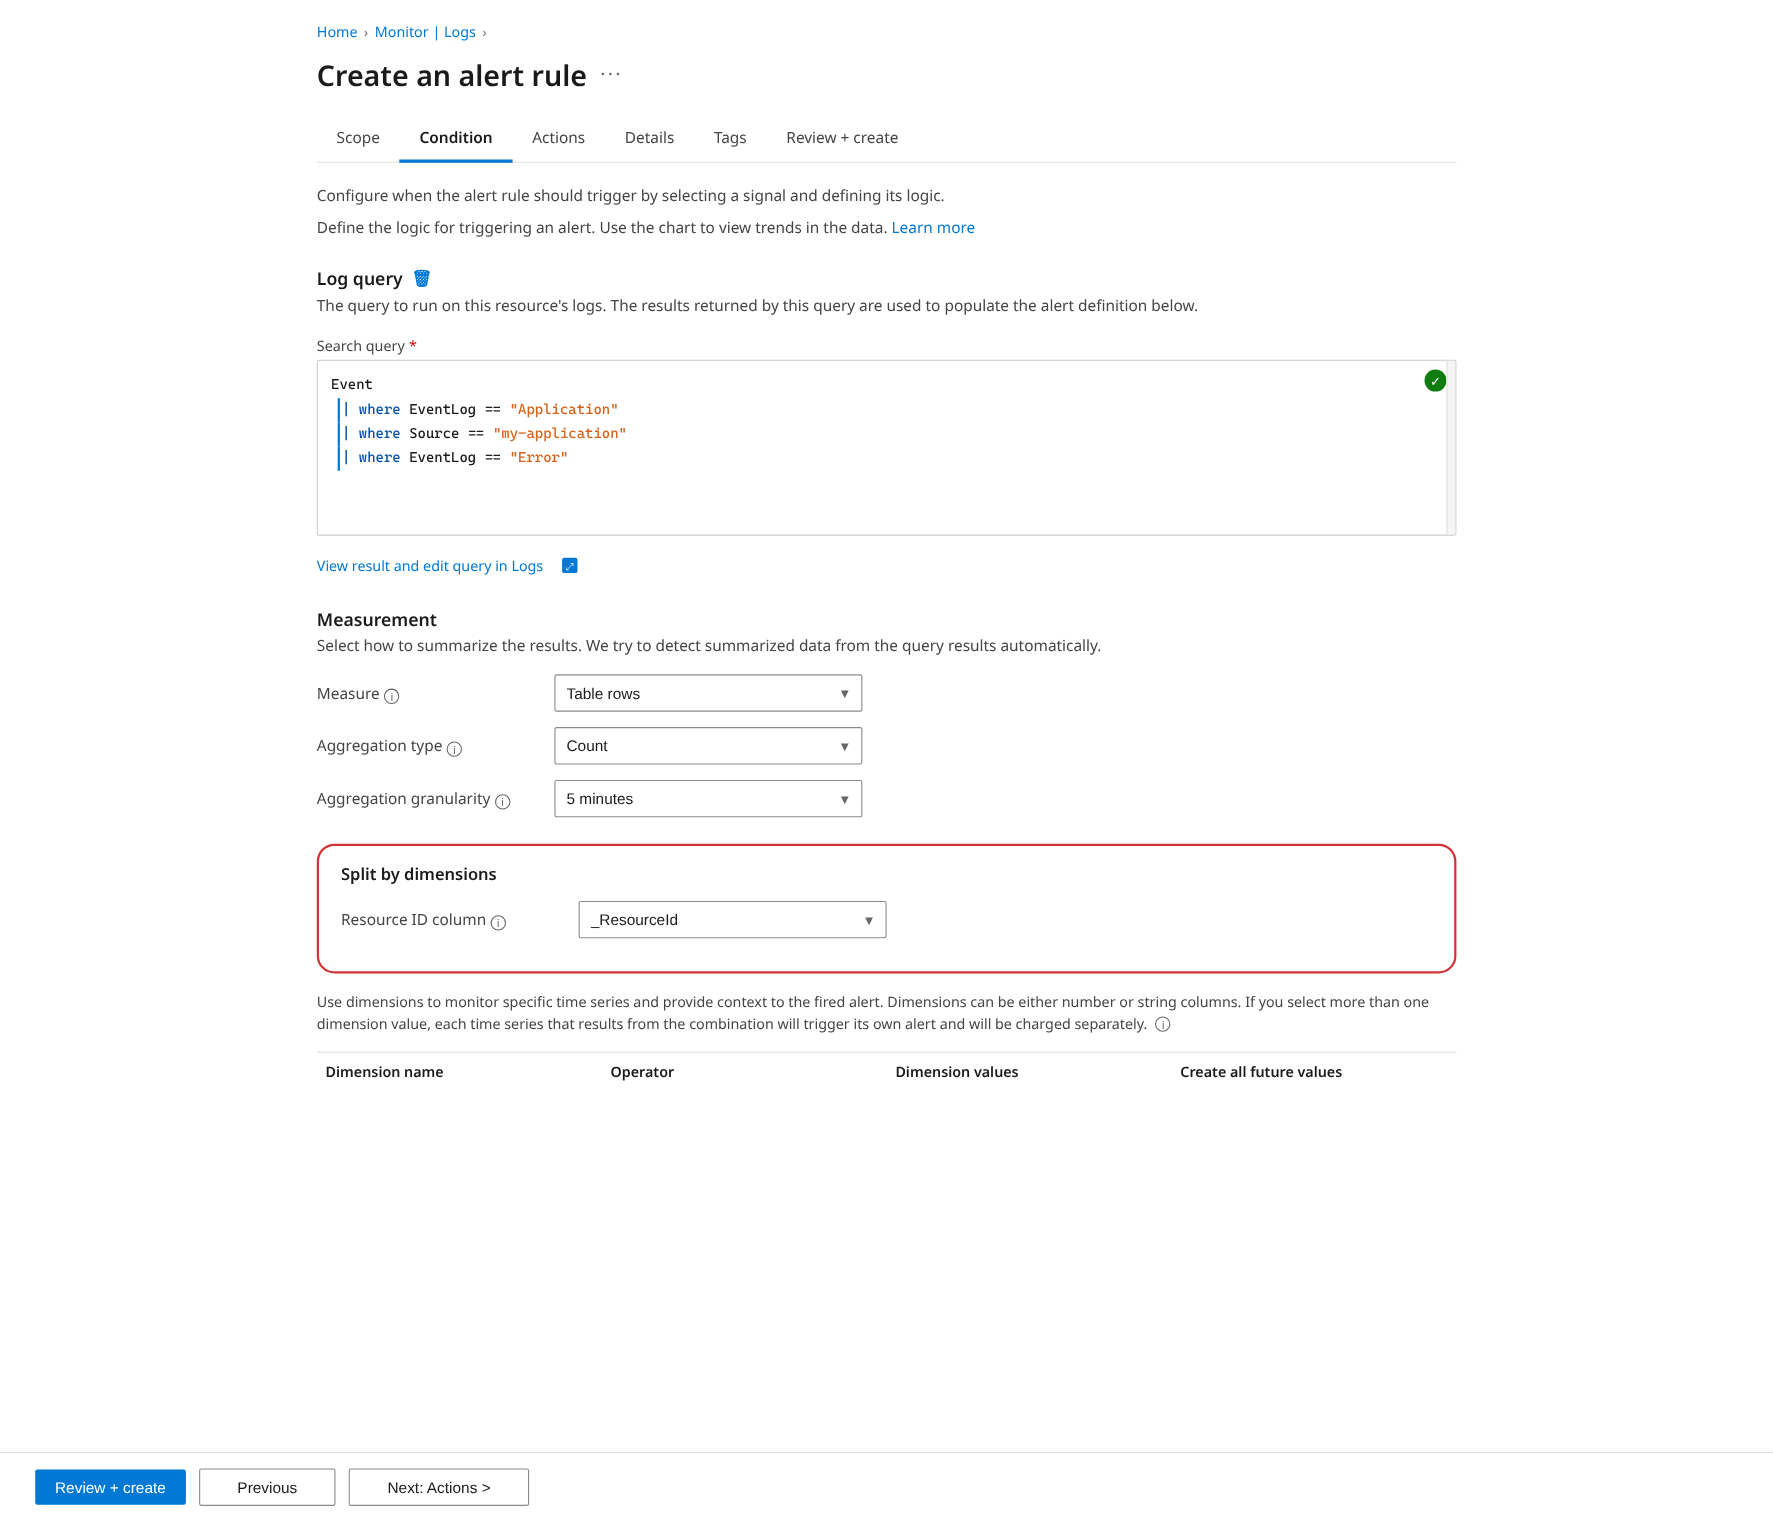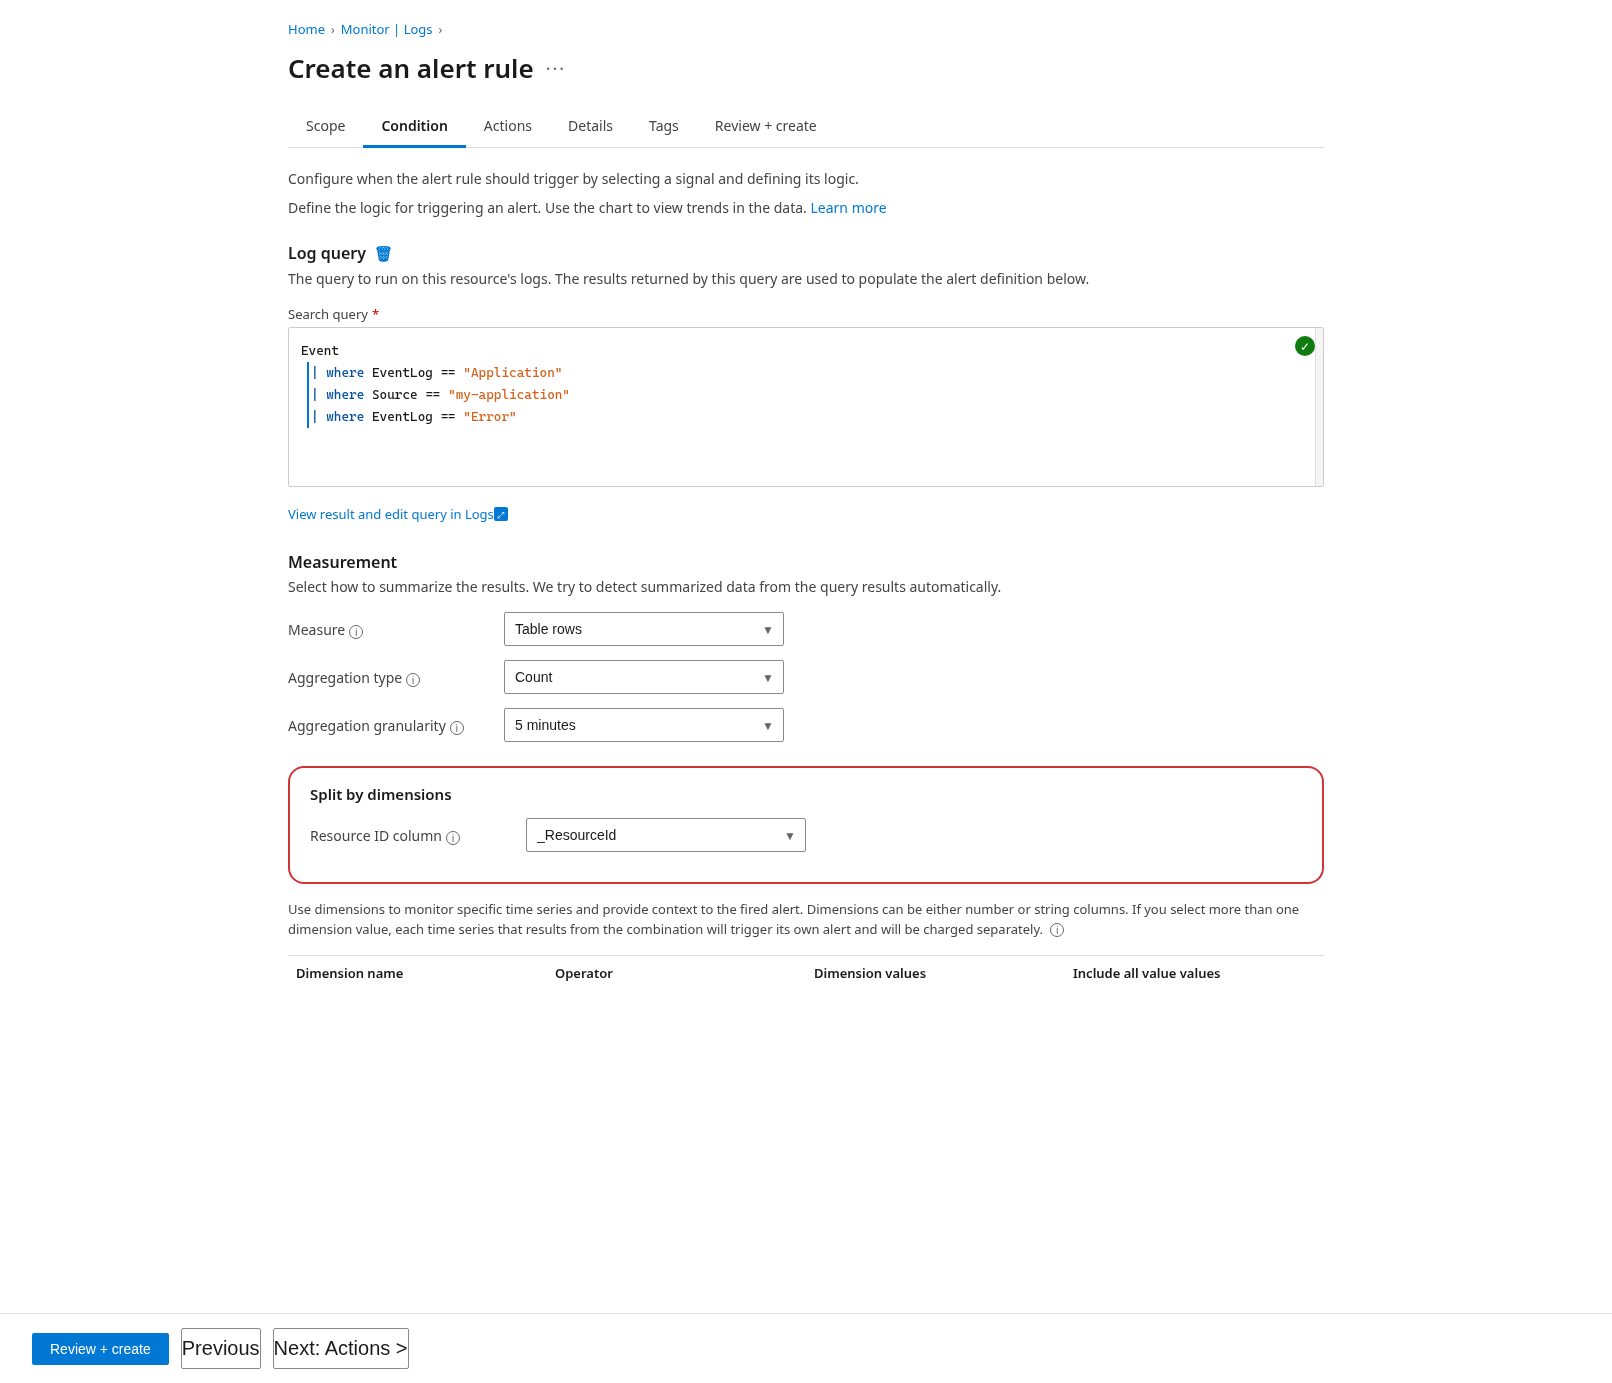--- a/index.html
+++ b/index.html
@@ -140,21 +140,21 @@
       background: #f5f5f5;
       border-left: 1px solid #e0e0e0;
     }
     .view-link {
       color: #0078d4;
       text-decoration: none;
       font-size: 13px;
       margin-top: 8px;
       display: inline-flex;
       align-items: center;
-      gap: 0;
+      gap: 17px;
       cursor: pointer;
       justify-content: space-between;
     }
     .external-icon {
       display: inline-block;
       width: 14px;
       height: 14px;
       background: #0078d4;
       border-radius: 2px;
       position: relative;
@@ -261,23 +261,23 @@
       padding: 8px 18px;
       border-radius: 2px;
       font-size: 14px;
       font-weight: 500;
       cursor: pointer;
     }
     .btn-secondary {
       background: #fff;
       color: #1a1a1a;
       border: 1px solid #8a8a8a;
-      padding: 8px 0;
+      padding: 8px 34px;
       border-radius: 2px;
-      font-size: 20px;
+      font-size: 14px;
       cursor: pointer;
     }
     .query-line-block {
       font-family: 'Cascadia Code', 'Consolas', monospace;
       font-size: 13px;
       line-height: 1.7;
       padding: 12px 40px 12px 12px;
     }
   </style>
 </head>
@@ -423,21 +423,21 @@
 
   <p class="helper-text">
     <span>Use dimensions to monitor specific time series and provide context to the fired alert. Dimensions can be either number or string columns. If you select more than one dimension value, each time series that results from the combination will trigger its own alert and will be charged separately.</span>
     <span class="info-icon" title="Information" style="margin-left:4px;">i</span>
   </p>
 
   <div class="table-header-row">
     <div class="table-col">Dimension name</div>
     <div class="table-col">Operator</div>
     <div class="table-col">Dimension values</div>
-    <div class="table-col">Include all value values</div>
+    <div class="table-col">Create all future values</div>
   </div>
 
 </div>
 
 <div class="footer-bar">
   <button class="btn-primary">Review + create</button>
   <button class="btn-secondary">Previous</button>
   <button class="btn-secondary">Next: Actions &gt;</button>
 </div>
 

